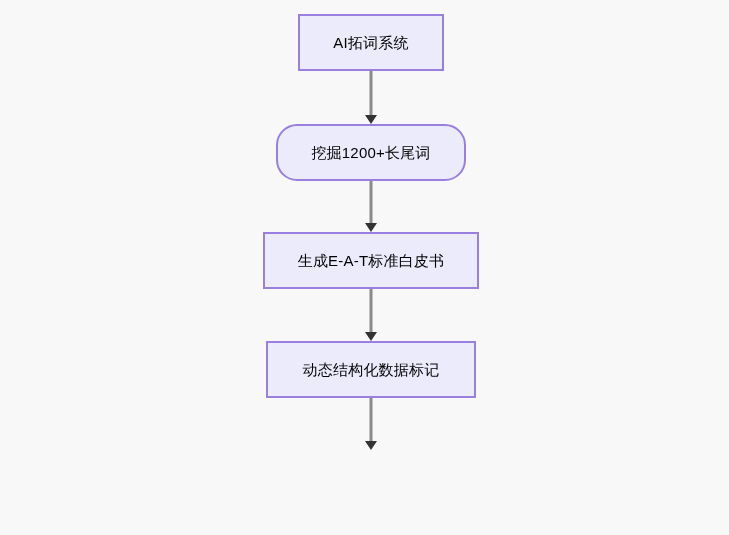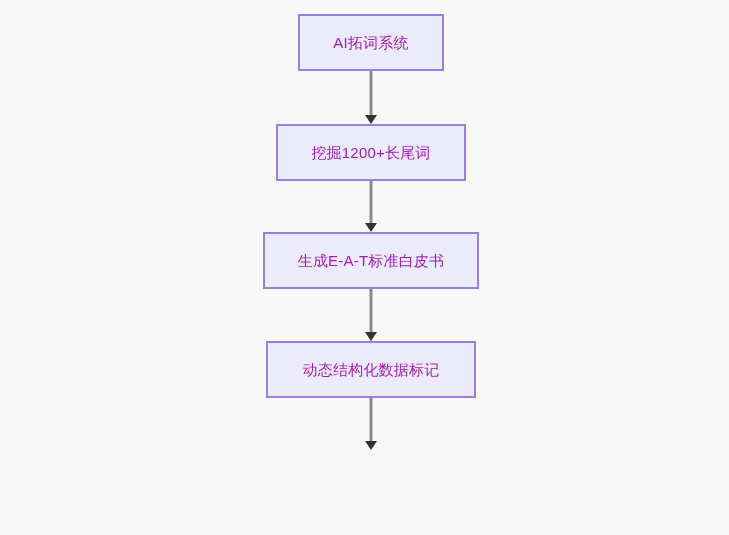--- a/index.html
+++ b/index.html
@@ -26,21 +26,21 @@
     border: 2px solid #9a7fe0;
     display: flex;
     align-items: center;
     justify-content: center;
     height: 57px;
     transform: translateX(-50%);
     left: 371px;
   }
   .node-label {
     font-size: 15px;
-    color: #a21caf;
+    color: #000000;
     line-height: 1;
     white-space: nowrap;
     letter-spacing: 0.2px;
   }
   .edge {
     position: absolute;
     left: 371px;
     transform: translateX(-50%);
     width: 3px;
     background: #8a8a8a;
@@ -70,21 +70,21 @@
   <div class="edge" style="top:289px; height:43px;"></div>
   <div class="arrowhead" style="top:332px;"></div>
 
   <div class="edge" style="top:398px; height:43px;"></div>
   <div class="arrowhead" style="top:441px;"></div>
 
   <div class="node" style="top:14px; width:146px;">
     <span class="node-label">AI拓词系统</span>
   </div>
 
-  <div class="node" style="top:124px; width:190px;">
+  <div class="node" style="top:124px; width:190px;border-radius:21px;">
     <span class="node-label">挖掘1200+长尾词</span>
   </div>
 
   <div class="node" style="top:232px; width:216px;">
     <span class="node-label">生成E-A-T标准白皮书</span>
   </div>
 
   <div class="node" style="top:341px; width:210px;">
     <span class="node-label">动态结构化数据标记</span>
   </div>

